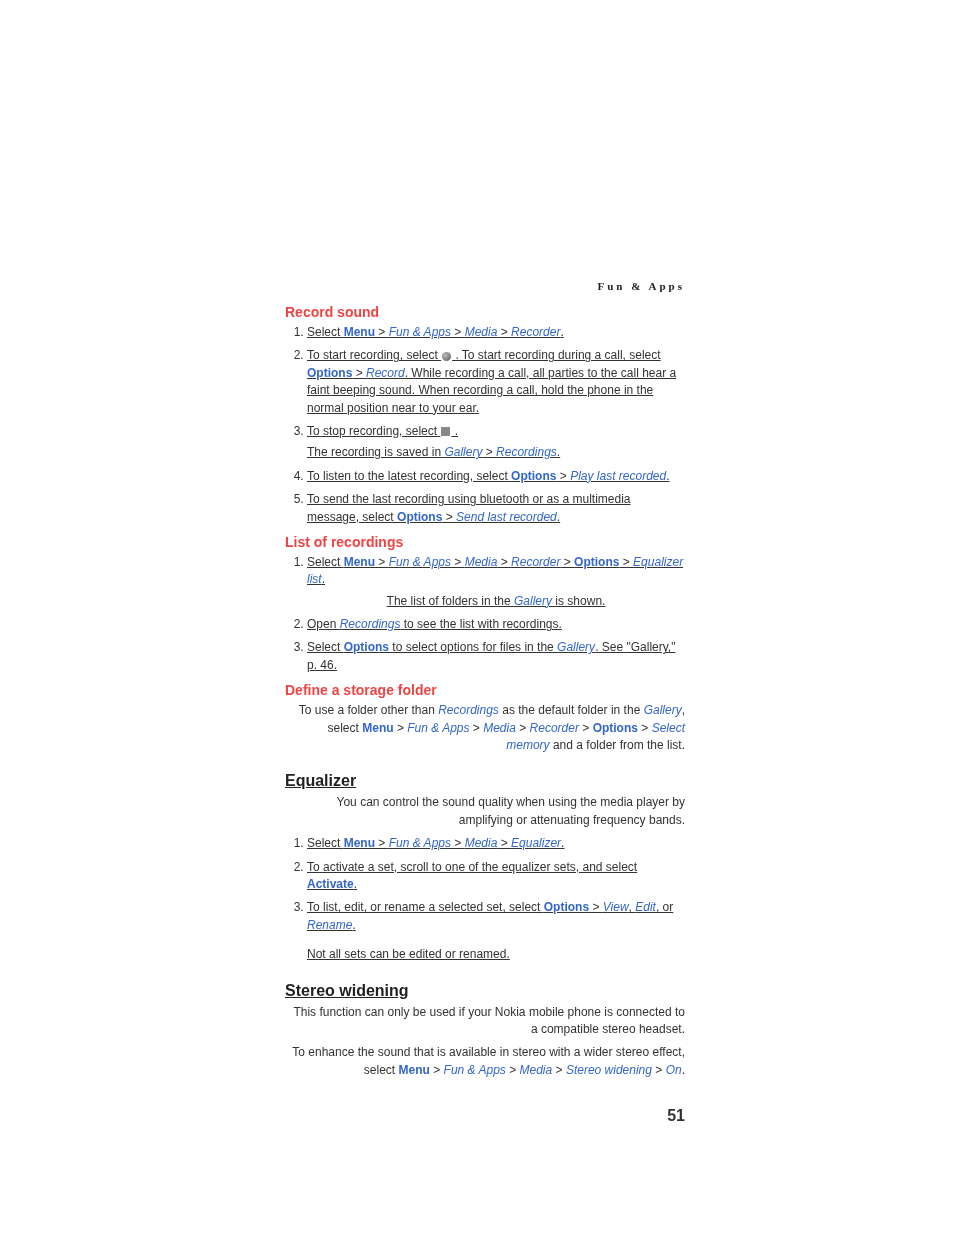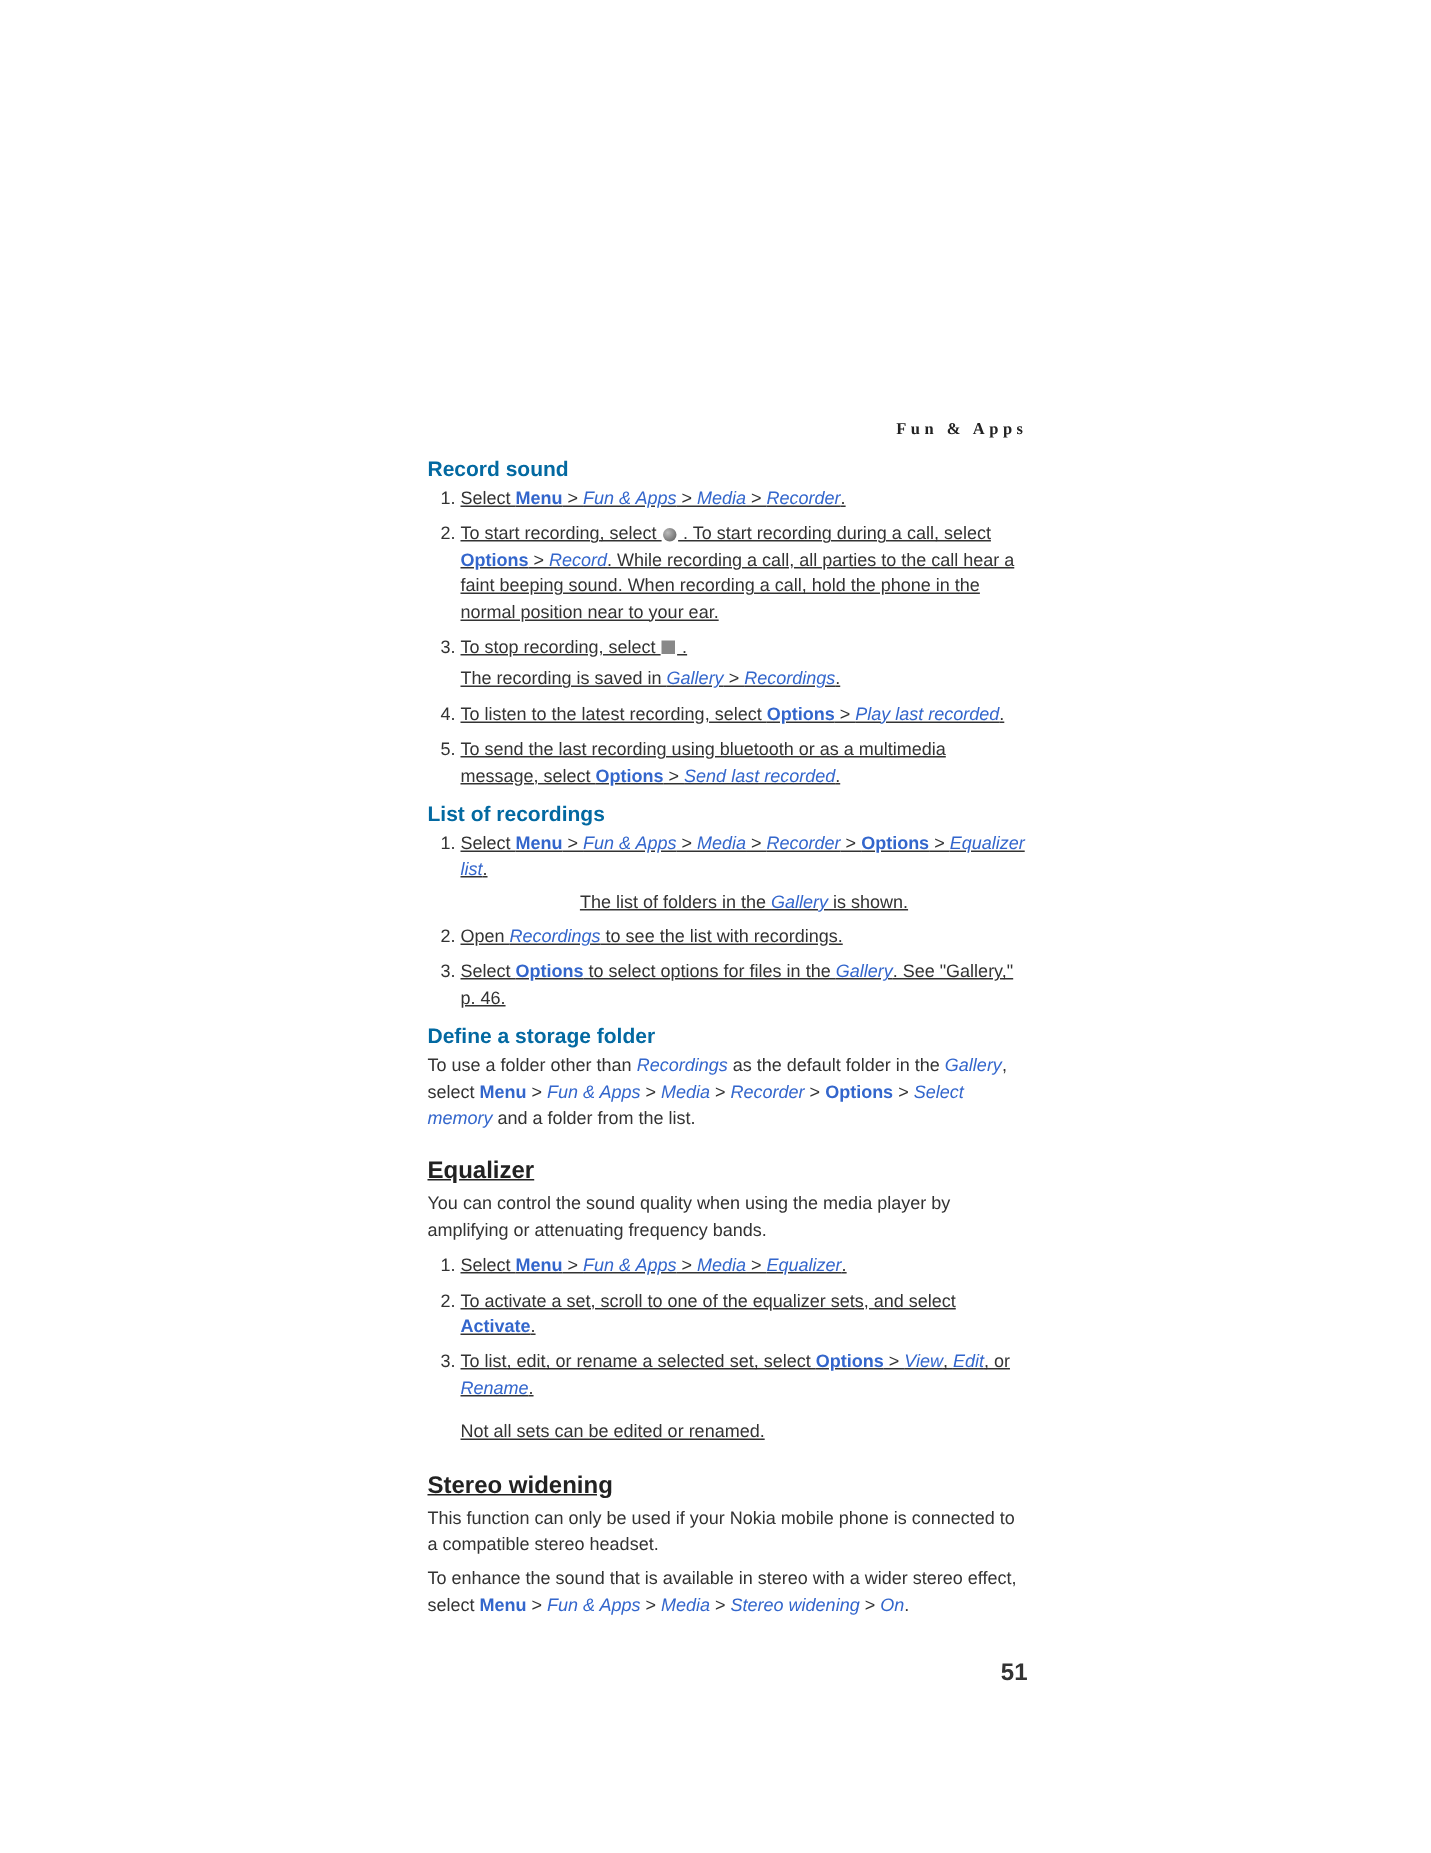--- a/index.html
+++ b/index.html
@@ -29,21 +29,21 @@
     font-size: 11px;
     letter-spacing: 3px;
     margin-bottom: 12px;
     color: #222;
   }
   h3.section {
     font-family: Verdana, Arial, sans-serif;
     font-size: 14px;
     font-weight: bold;
     margin: 8px 0 4px 0;
-    color: #0369a1;
+    color: #ef4444;
   }
   h2.underlined {
     font-family: Verdana, Arial, sans-serif;
     font-size: 16px;
     font-weight: bold;
     text-decoration: underline;
     margin: 18px 0 4px 0;
     color: #222;
   }
   ol {
@@ -53,20 +53,21 @@
   ol li {
     font-size: 12px;
     line-height: 1.45;
     margin-bottom: 6px;
     text-decoration: underline;
   }
   p.body {
     font-size: 12px;
     line-height: 1.45;
     margin: 4px 0 6px 0;
+    text-align: right;
   }
   .bold-link {
     color: #3366cc;
     font-weight: bold;
   }
   .italic-link {
     color: #3366cc;
     font-style: italic;
   }
   .record-icon {

